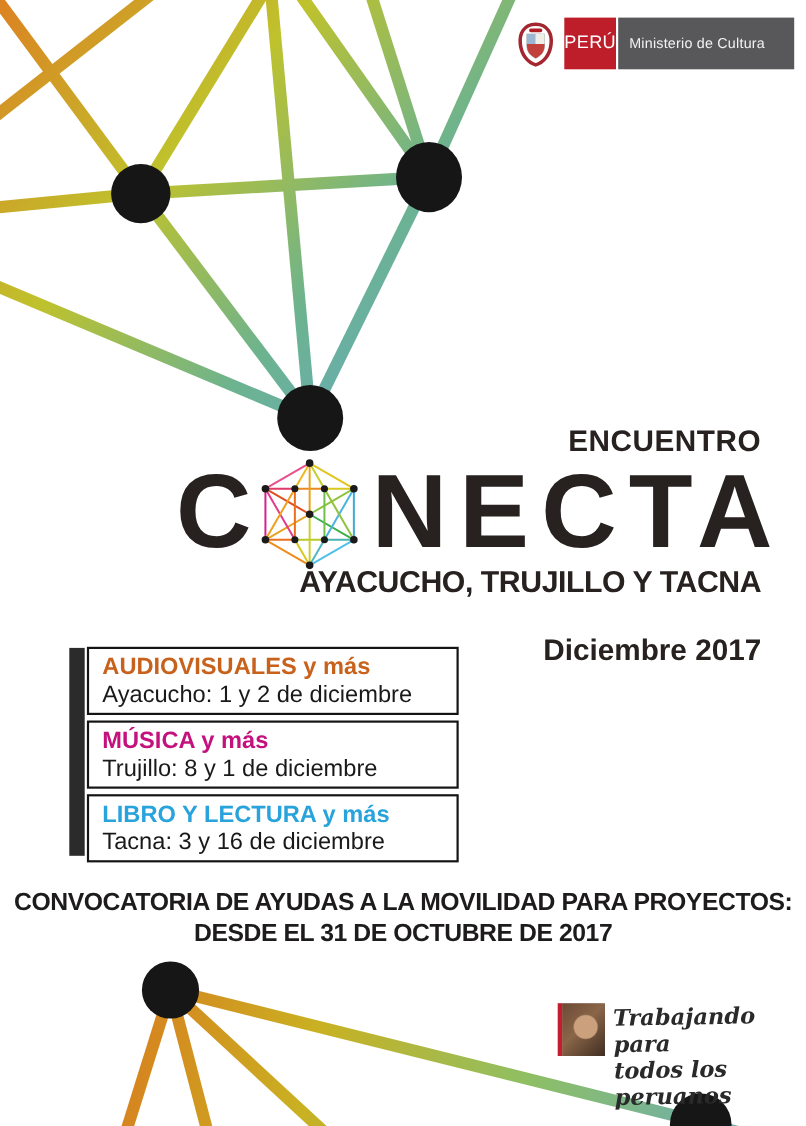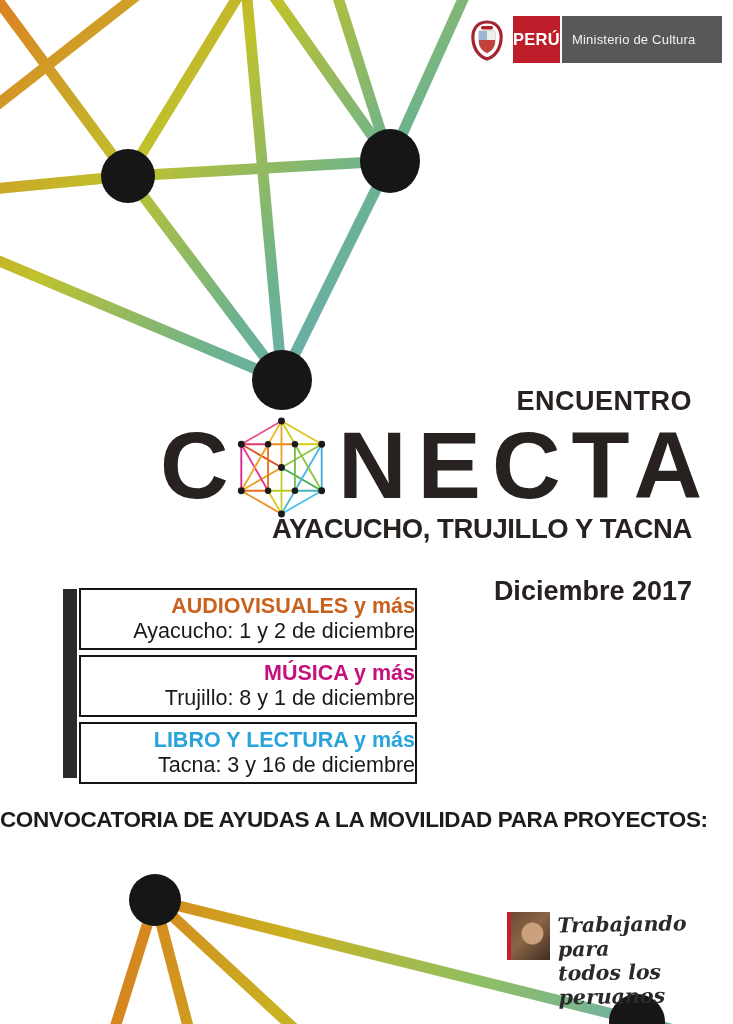--- a/index.html
+++ b/index.html
@@ -7,43 +7,43 @@
           font-family:"Liberation Sans",sans-serif;margin:0 auto;}
   svg{display:block;}
   .net{position:absolute;left:0;z-index:0;}
   #net-top{top:0;}
   #net-bottom{top:854px;}
 
   
   #gov-logo{position:absolute;top:16px;right:11px;height:47px;display:flex;z-index:3;}
   #gov-escudo{width:49px;height:47px;background:#ffffff;display:flex;align-items:center;justify-content:center;}
   #gov-red{width:47px;height:47px;background:#BE1E2A;margin-left:2px;display:flex;align-items:center;justify-content:center;}
-  #gov-red span{color:#ffffff;font-weight:bold;font-size:16.5px;letter-spacing:.3px;text-align:center;}
+  #gov-red span{color:#ffffff;font-weight:normal;font-size:16.5px;letter-spacing:.3px;text-align:center;}
   #gov-gray{width:160px;height:47px;background:#58585B;margin-left:2px;display:flex;align-items:center;}
   #gov-gray span{color:#f2f2f2;font-size:13px;padding-left:10px;letter-spacing:.2px;}
 
   
   .dark{color:#272120;}
   #kicker{position:absolute;top:386px;right:41px;font-size:27px;font-weight:bold;letter-spacing:.5px;z-index:2;}
   #brand-c{position:absolute;left:160px;top:418px;font-size:95px;font-weight:bold;line-height:95px;z-index:2;}
   #brand-sphere{position:absolute;left:231px;top:417px;z-index:2;}
   #brand-rest{position:absolute;left:338px;top:418px;font-size:95px;font-weight:bold;line-height:95px;letter-spacing:11px;z-index:2;}
   #cities{position:absolute;top:513px;right:41px;font-size:27.5px;font-weight:bold;letter-spacing:-0.4px;z-index:2;}
   #poster-date{position:absolute;top:576px;right:41px;font-size:27px;font-weight:bold;z-index:2;}
 
   
   #events{position:absolute;left:63px;top:588px;z-index:2;display:flex;}
   #events-bar{width:14px;height:189px;background:#2b2b2b;margin-top:1px;}
   #events-list{margin-left:2px;}
-  .event-card{width:322px;background:#ffffff;border:2px solid #141414;margin-bottom:5px;padding:4px 0 5px 12px;text-align:right;}
+  .event-card{width:322px;background:#ffffff;border:2px solid #141414;margin-bottom:5px;padding:4px 0 5px 12px;}
   .event-category{font-size:21.5px;font-weight:bold;line-height:25px;}
   .event-detail{font-size:21.5px;color:#191919;line-height:24px;}
 
   
-  #call{position:absolute;left:0;right:0;top:806px;z-index:2;
+  #call{position:absolute;left:0;right:0;top:806px;text-align:center;z-index:2;
         font-size:22.5px;font-weight:bold;letter-spacing:-0.4px;line-height:28px;color:#1d1b1b;}
 
   
   #slogan{position:absolute;left:507px;top:912px;display:flex;z-index:2;}
   #slogan-photo{width:48px;height:48px;border-left:4px solid #C21E2F;
         background:
           radial-gradient(circle at 55% 45%, #caa17c 0 30%, rgba(0,0,0,0) 34%),
           linear-gradient(135deg,#6b4a35 0%,#8a6548 45%,#3f2e22 100%);}
   #slogan-text{margin-left:8px;font-family:"DejaVu Serif",serif;font-style:italic;font-weight:bold;
         font-size:20.5px;line-height:24px;color:#2a2a2a;transform:rotate(-1deg);}
@@ -192,20 +192,21 @@
       </div>
       <div class="event-card">
         <div class="event-category" style="color: rgb(41, 163, 220);">LIBRO Y LECTURA y más</div>
         <div class="event-detail">Tacna: 3 y 16 de diciembre</div>
       </div>
     </div>
   </div>
 
   <div id="call">
     <div>CONVOCATORIA DE AYUDAS A LA MOVILIDAD PARA PROYECTOS:</div>
+    <div>DESDE EL 31 DE OCTUBRE DE 2017</div>
   </div>
 
   <div id="slogan">
     <div id="slogan-photo"></div>
     <div id="slogan-text">
       <div>Trabajando para</div>
       <div>todos los peruanos</div>
     </div>
   </div>
 

